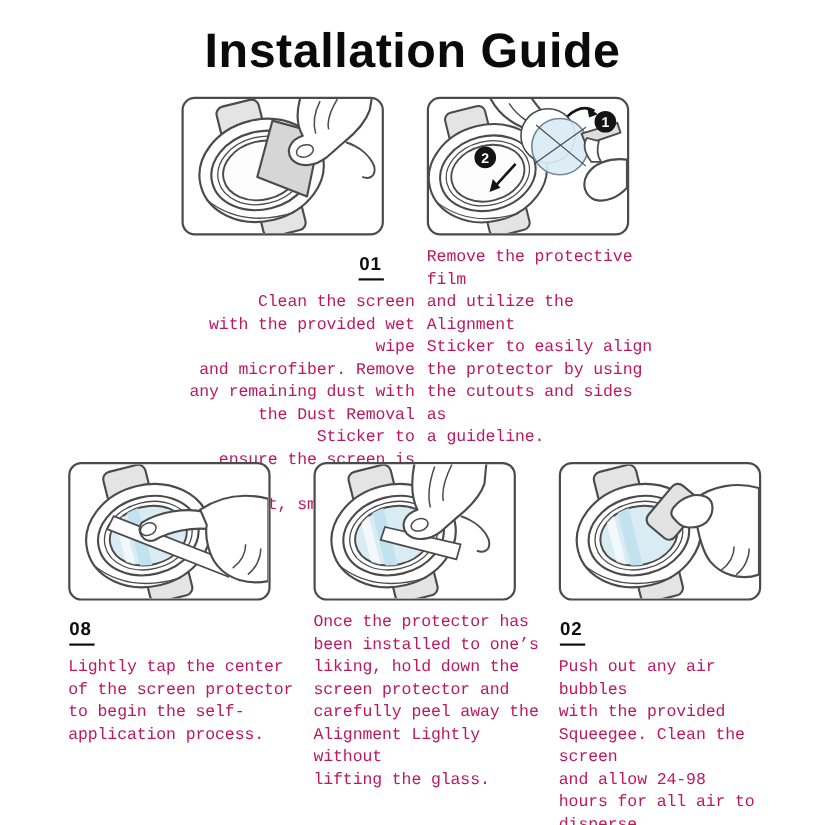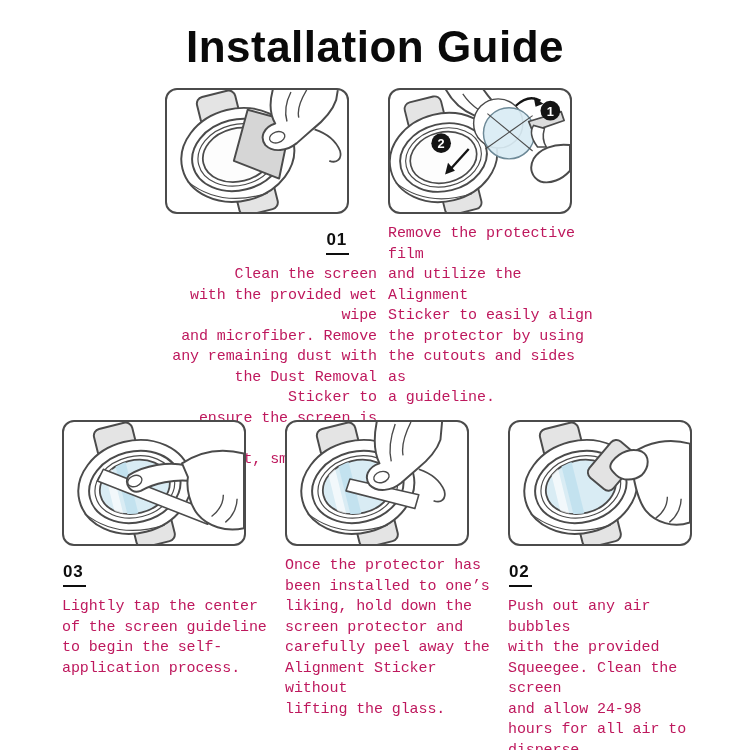--- a/index.html
+++ b/index.html
@@ -166,23 +166,23 @@
         <polygon points="40,50 152,94 146,106 34,62" fill="#ffffff" stroke="#4b4b4b" stroke-width="1.6" stroke-linejoin="round"></polygon>
         <g>
           <path d="M66,56 C82,46 106,42 124,46 L130,62 C112,60 92,64 78,72 C68,76 60,64 66,56 Z" fill="#ffffff" stroke="#4b4b4b" stroke-width="2"></path>
           <path d="M120,44 C138,32 160,28 183,34 L183,110 C164,114 146,108 136,96 C128,86 124,70 126,58 Z" fill="#ffffff" stroke="#4b4b4b" stroke-width="2"></path>
           <path d="M150,98 C158,92 162,84 162,76" fill="none" stroke="#4b4b4b" stroke-width="1.4"></path>
           <path d="M164,104 C172,98 176,88 176,80" fill="none" stroke="#4b4b4b" stroke-width="1.4"></path>
           <ellipse cx="72" cy="62" rx="7.5" ry="5.5" transform="rotate(-22 72 62)" fill="#ffffff" stroke="#4b4b4b" stroke-width="1.4"></ellipse>
         </g>
       </svg>
     </div>
-    <div><span class="stepnum">03</span></div>
+    <div><span class="stepnum">08</span></div>
     <div class="desc">Lightly tap the center
-of the screen guideline
+of the screen protector
 to begin the self-
 application process.</div>
   </div>
 
   <div class="step step-04">
     <div class="panel">
       <svg viewBox="0 0 183 128" preserveAspectRatio="xMidYMid slice">
         <g>
           <use href="#shell"></use>
           <g transform="rotate(-14 72 68)">
@@ -201,21 +201,21 @@
           <ellipse cx="112" cy="48" rx="8" ry="5.5" fill="#ffffff" stroke="#4b4b4b" stroke-width="1.4" transform="rotate(-18 112 48)"></ellipse>
           <path d="M150,40 C162,44 172,52 176,62 C178,70 173,75 165,72" fill="#ffffff" stroke="#4b4b4b" stroke-width="1.8"></path>
         </g>
       </svg>
     </div>
     <div class="desc">Once the protector has
 been installed to one’s
 liking, hold down the
 screen protector and
 carefully peel away the
-Alignment Sticker without
+Alignment Lightly without
 lifting the glass.</div>
   </div>
 
   <div class="step step-05">
     <div class="panel">
       <svg viewBox="0 0 183 128" preserveAspectRatio="xMidYMid slice">
         <g>
           <use href="#shell"></use>
           <g transform="rotate(-14 72 68)">
             <ellipse cx="72" cy="68" rx="36" ry="27" fill="#d9ecf4" stroke="#4b4b4b" stroke-width="1.8"></ellipse>

